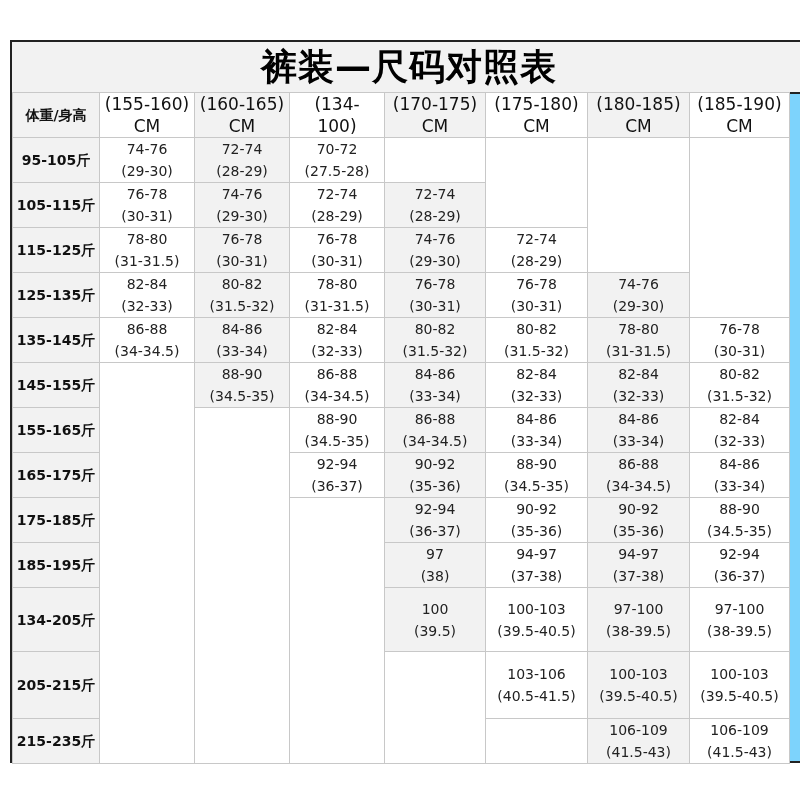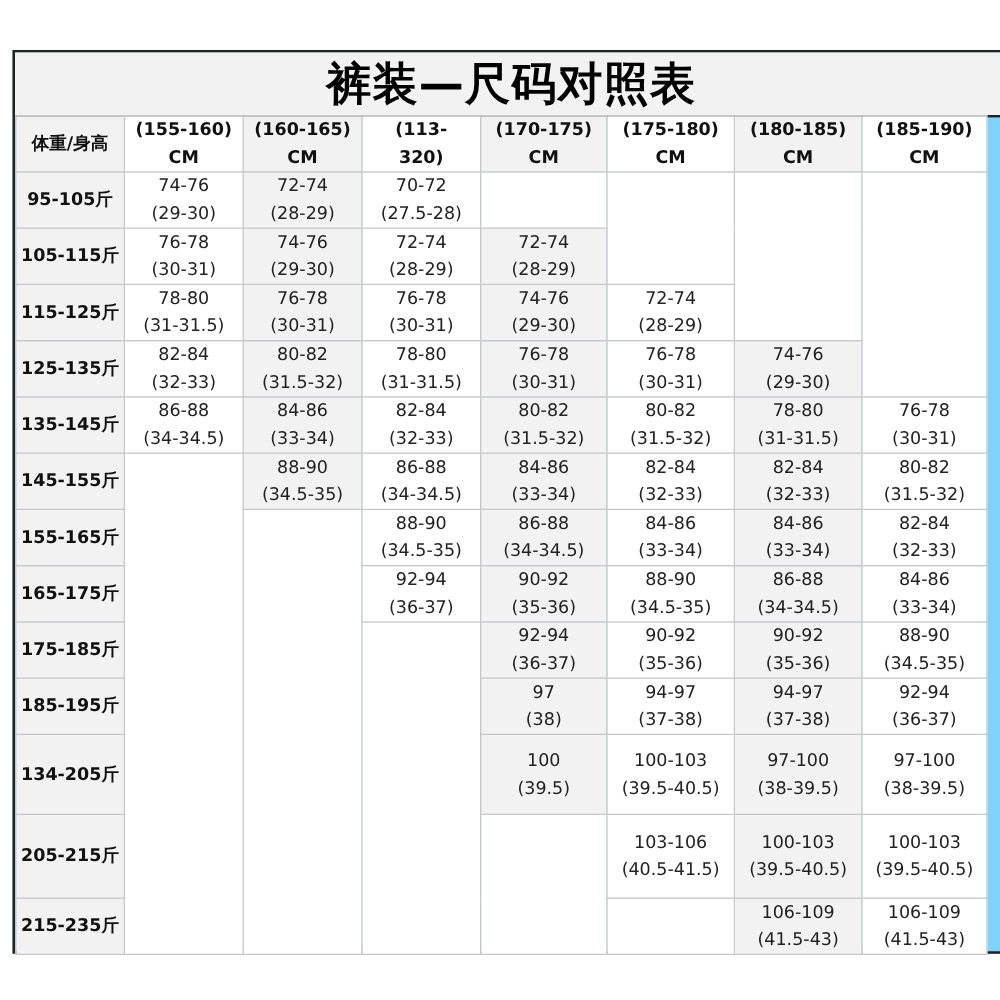--- a/index.html
+++ b/index.html
@@ -1,21 +1,21 @@
 <!DOCTYPE html>
 <html><head>
 <meta charset="utf-8">
 <style>
   html,body{margin:0;padding:0;background:#ffffff;}
   body{width:800px;height:800px;position:relative;overflow:hidden;font-family:"DejaVu Sans","Liberation Sans",sans-serif;}
   .frame{position:absolute;left:10px;top:40px;width:798px;height:723px;border:2px solid #222;box-sizing:border-box;background:#7dd3fc;}
   .title{position:absolute;left:0;top:0;width:100%;height:52px;background:#f2f2f2;border-bottom:2px solid #222;box-sizing:border-box;display:flex;align-items:center;justify-content:center;font-weight:bold;font-size:36px;color:#000;letter-spacing:1px;}
   table{position:absolute;left:0;top:50px;border-collapse:collapse;table-layout:fixed;width:777px;}
   td{border:1px solid #c8c8c8;text-align:center;vertical-align:middle;padding:0;font-size:14px;color:#222;line-height:22px;font-family:"DejaVu Sans","Liberation Sans",sans-serif;}
-  td.hdr{font-weight:bold;font-size:14px;color:#111;line-height:22px;}
+  td.hdr{font-weight:normal;font-size:17px;color:#111;line-height:22px;}
   td.rowlab{font-weight:bold;font-size:14px;color:#111;background:#f2f2f2;}
   td.g{background:#f2f2f2;}
   td.w{background:#ffffff;}
   .l1,.l2{display:block;}
 </style>
 </head>
 <body>
 
 <div class="frame">
   <div class="title">裤装—尺码对照表</div>
@@ -35,22 +35,22 @@
           <td class="hdr rowlab">体重/身高</td>
           <td class="hdr w">
             <span class="l1">(155-160)</span>
             <span class="l2">CM</span>
           </td>
           <td class="hdr g">
             <span class="l1">(160-165)</span>
             <span class="l2">CM</span>
           </td>
           <td class="hdr w">
-            <span class="l1">(113-</span>
-            <span class="l2">320)</span>
+            <span class="l1">(134-</span>
+            <span class="l2">100)</span>
           </td>
           <td class="hdr g">
             <span class="l1">(170-175)</span>
             <span class="l2">CM</span>
           </td>
           <td class="hdr w">
             <span class="l1">(175-180)</span>
             <span class="l2">CM</span>
           </td>
           <td class="hdr g">

